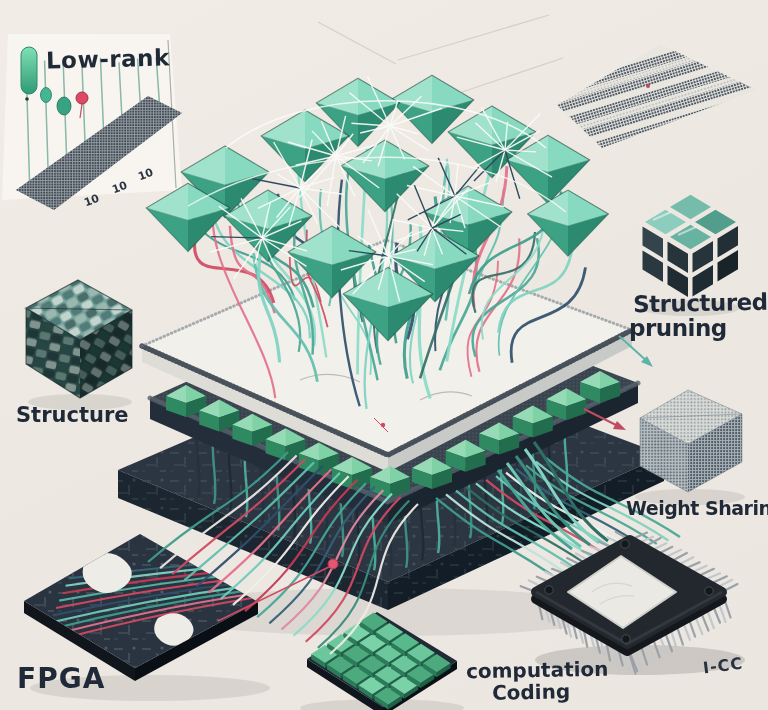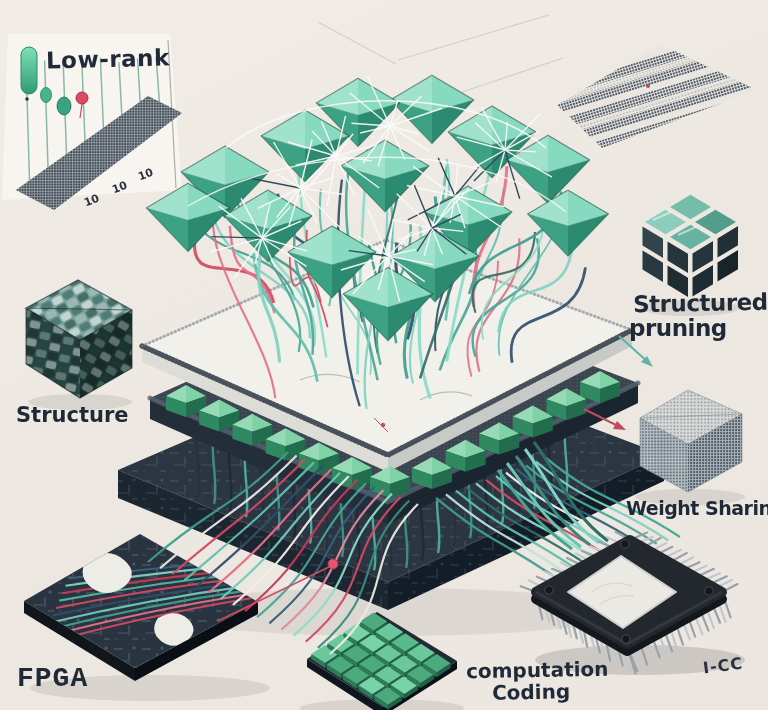--- a/index.html
+++ b/index.html
@@ -8,21 +8,21 @@
     background:linear-gradient(155deg,#f1ede6 0%,#ece8e1 55%,#ece6e0 100%);
     font-family:"DejaVu Sans",sans-serif;
   }
   .stage svg{position:absolute;left:0;top:0;}
   .lbl{position:absolute;color:#1f2937;font-weight:700;white-space:nowrap;line-height:1;}
   .lbl-lowrank{left:46px;top:48px;font-size:23px;letter-spacing:.5px;transform:rotate(-1.5deg);}
   .lbl-structured1{left:633px;top:292px;font-size:23px;letter-spacing:-.5px;transform:rotate(-1deg);}
   .lbl-structured2{left:629px;top:317px;font-size:23px;letter-spacing:-.5px;}
   .lbl-structure{left:16px;top:405px;font-size:21px;letter-spacing:0;}
   .lbl-weightsharing{left:626px;top:499px;font-size:19px;letter-spacing:-.5px;}
-  .lbl-fpga{left:17px;top:665px;font-size:28px;letter-spacing:1px;font-family:Liberation Mono, monospace;}
+  .lbl-fpga{left:17px;top:665px;font-size:28px;letter-spacing:1px;}
   .lbl-comp1{left:466px;top:660px;font-size:20px;font-weight:600;transform:rotate(-1deg);}
   .lbl-comp2{left:492px;top:682px;font-size:20px;font-weight:600;transform:rotate(-1deg);}
   .lbl-icc{left:703px;top:658px;font-size:16px;letter-spacing:1px;transform:rotate(-7deg);color:#27313f;}
   .tick{position:absolute;font-size:11px;font-weight:700;color:#2a3340;transform:rotate(-20deg);}
   .tick-0{left:84px;top:194px;}
   .tick-1{left:112px;top:181px;}
   .tick-2{left:138px;top:168px;}
 </style>
 </head>
 <body>

